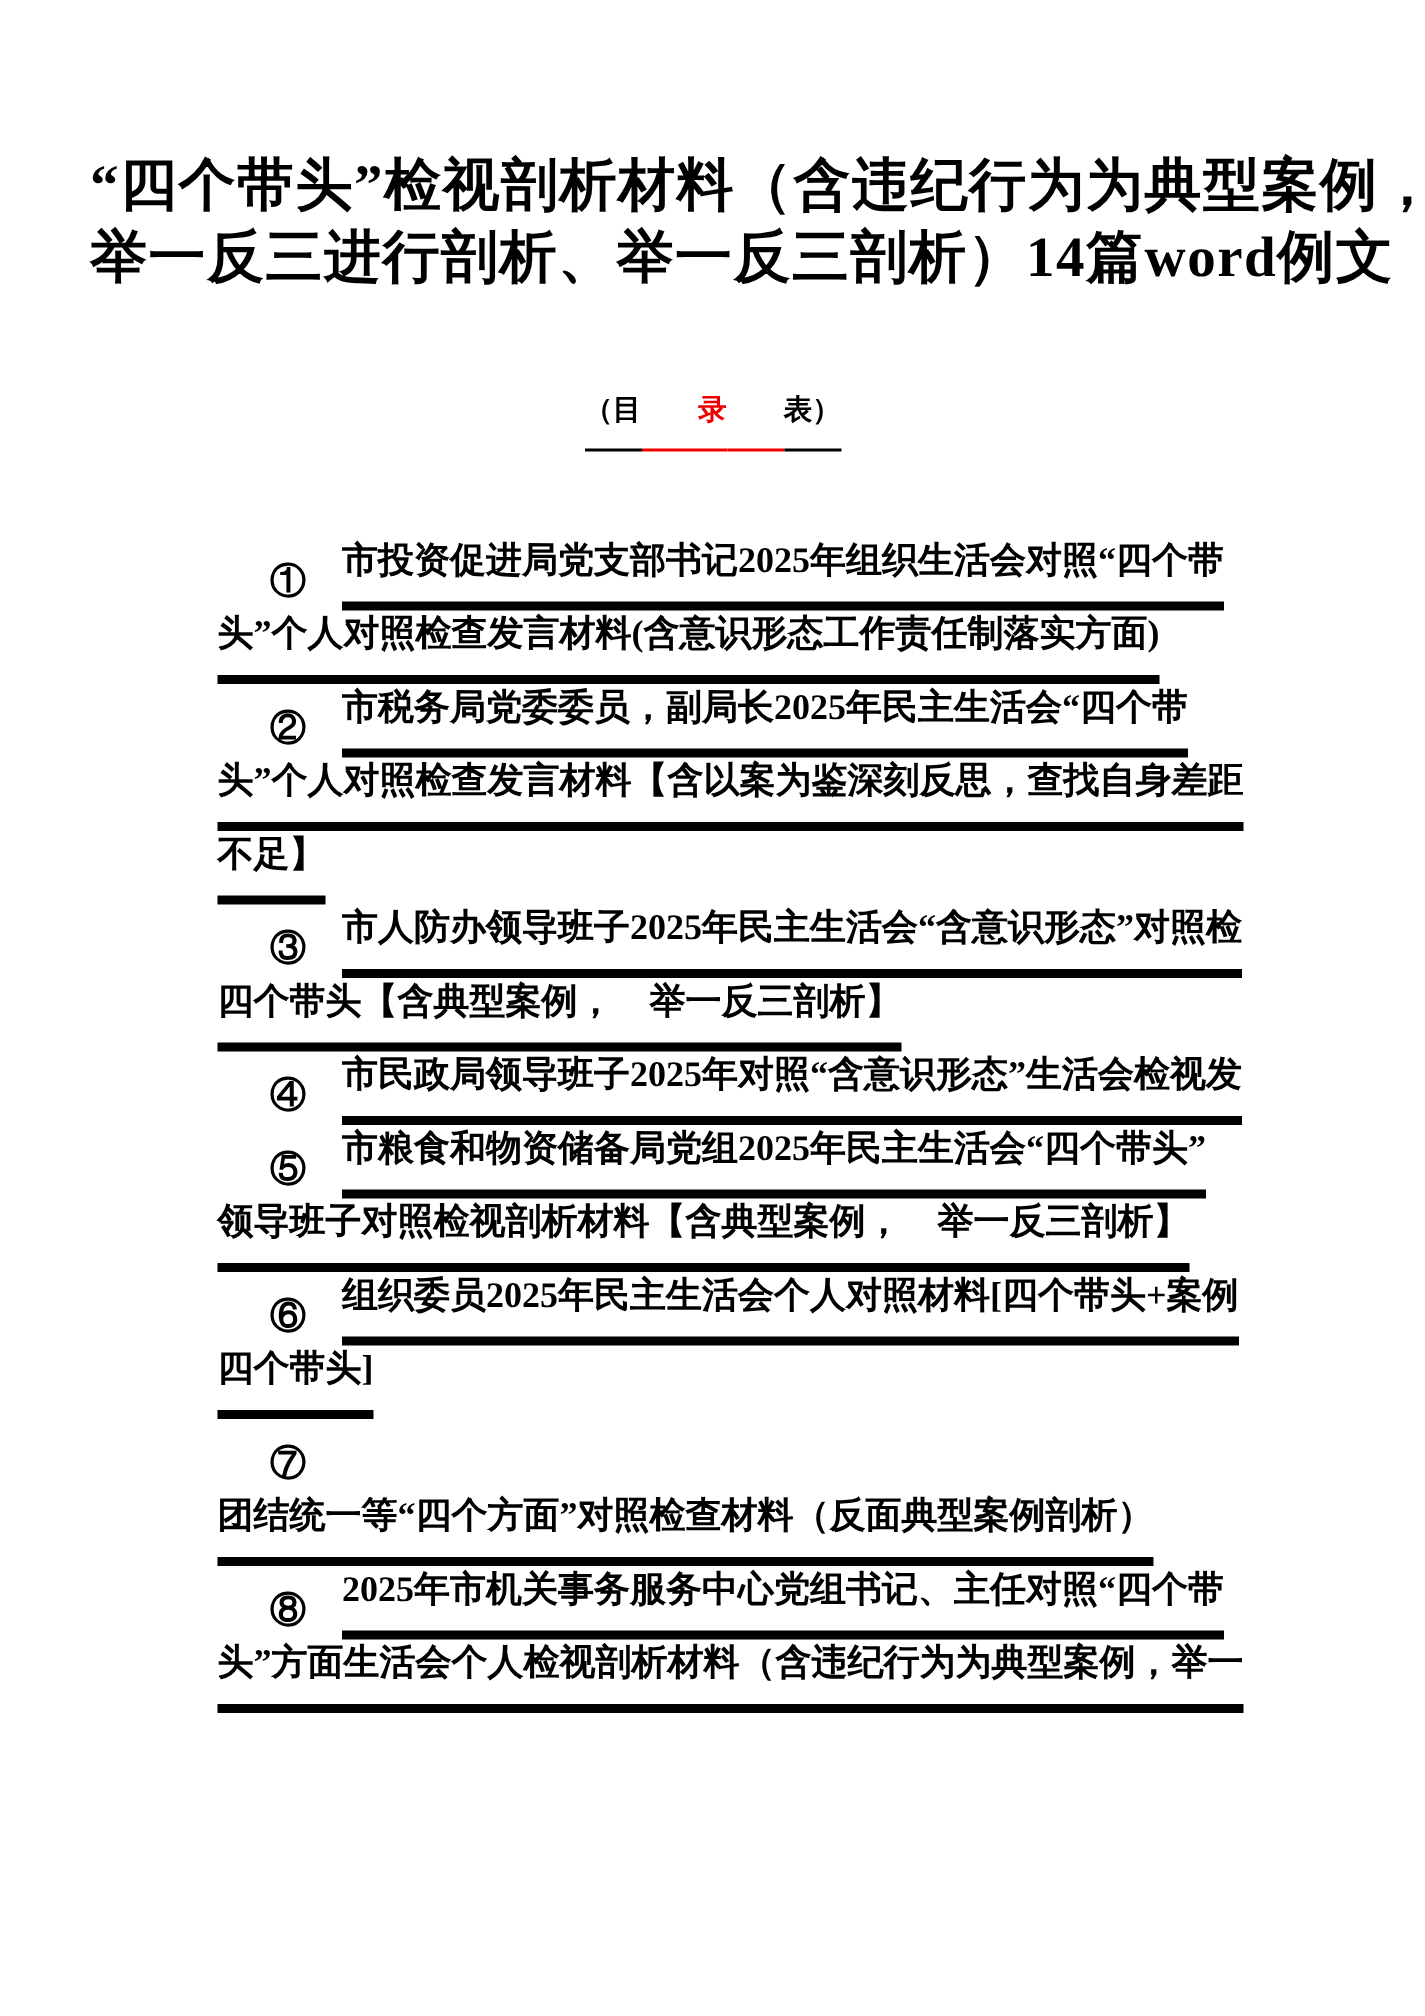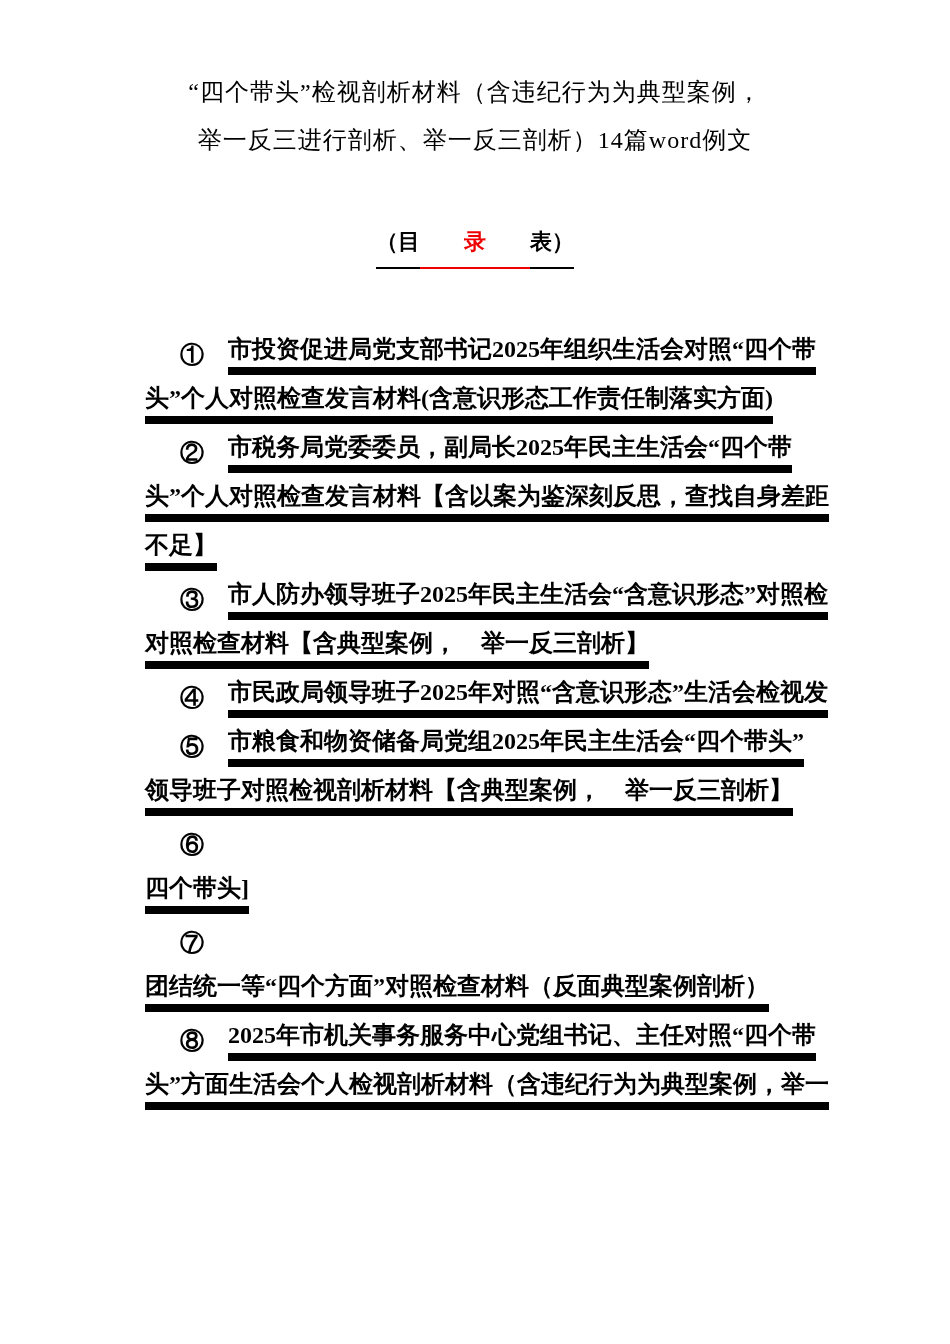--- a/index.html
+++ b/index.html
@@ -7,32 +7,32 @@
     position: relative;
     width: 950px;
     height: 1344px;
     margin: 0 auto;
     background: #ffffff;
     overflow: hidden;
     font-family: "Liberation Serif", "DejaVu Serif", serif;
     color: #000000;
   }
   .doc-title {
-    margin: 68px 60px 0 60px;
+    margin: 100px 60px 0 60px;
     text-align: center;
-    font-size: 24px;
-    font-weight: normal;
+    font-size: 38px;
+    font-weight: bold;
     line-height: 48px;
     letter-spacing: 1px;
     white-space: nowrap;
   }
   .toc-heading {
     margin-top: 54px;
     text-align: center;
-    font-size: 22px;
+    font-size: 19px;
     font-weight: bold;
     line-height: 48px;
     white-space: nowrap;
   }
   .toc-heading .seg {
     display: inline-block;
     border-bottom: 2px solid #000000;
     padding-bottom: 1px;
   }
   .toc-heading .seg.red { border-bottom-color: #ee0000; }
@@ -48,22 +48,22 @@
     align-items: flex-end;
     white-space: nowrap;
   }
   .toc-line.first { padding-left: 35px; }
   .toc-num {
     padding-bottom: 4px;
     margin-right: 24px;
     font-weight: bold;
   }
   .u {
-    border-bottom: 8px solid #000000;
-    padding-bottom: 2px;
+    border-bottom: 6px solid #000000;
+    padding-bottom: 12px;
   }
 </style>
 </head>
 <body>
 
 <div class="page">
 
   <div class="doc-title">
     <div>“四个带头”检视剖析材料（含违纪行为为典型案例，</div>
     <div>举一反三进行剖析、举一反三剖析）14篇word例文</div>
@@ -97,21 +97,21 @@
         <span class="u">不足】</span>
       </div>
     </div>
 
     <div>
       <div class="toc-line first">
         <span class="toc-num">③</span>
         <span class="u">市人防办领导班子2025年民主生活会“含意识形态”对照检</span>
       </div>
       <div class="toc-line">
-        <span class="u">对照检查材料【含典型案例，　举一反三剖析】</span>
+        <span class="u">四个带头【含典型案例，　举一反三剖析】</span>
       </div>
     </div>
 
     <div>
       <div class="toc-line first">
         <span class="toc-num">④</span>
         <span class="u">市民政局领导班子2025年对照“含意识形态”生活会检视发</span>
       </div>
     </div>
 
@@ -121,20 +121,21 @@
         <span class="u">市粮食和物资储备局党组2025年民主生活会“四个带头”</span>
       </div>
       <div class="toc-line">
         <span class="u">领导班子对照检视剖析材料【含典型案例，　举一反三剖析】</span>
       </div>
     </div>
 
     <div>
       <div class="toc-line first">
         <span class="toc-num">⑥</span>
+        <span class="u">组织委员2025年民主生活会个人对照材料[四个带头+案例</span>
       </div>
       <div class="toc-line">
         <span class="u">四个带头]</span>
       </div>
     </div>
 
     <div>
       <div class="toc-line first">
         <span class="toc-num">⑦</span>
       </div>

